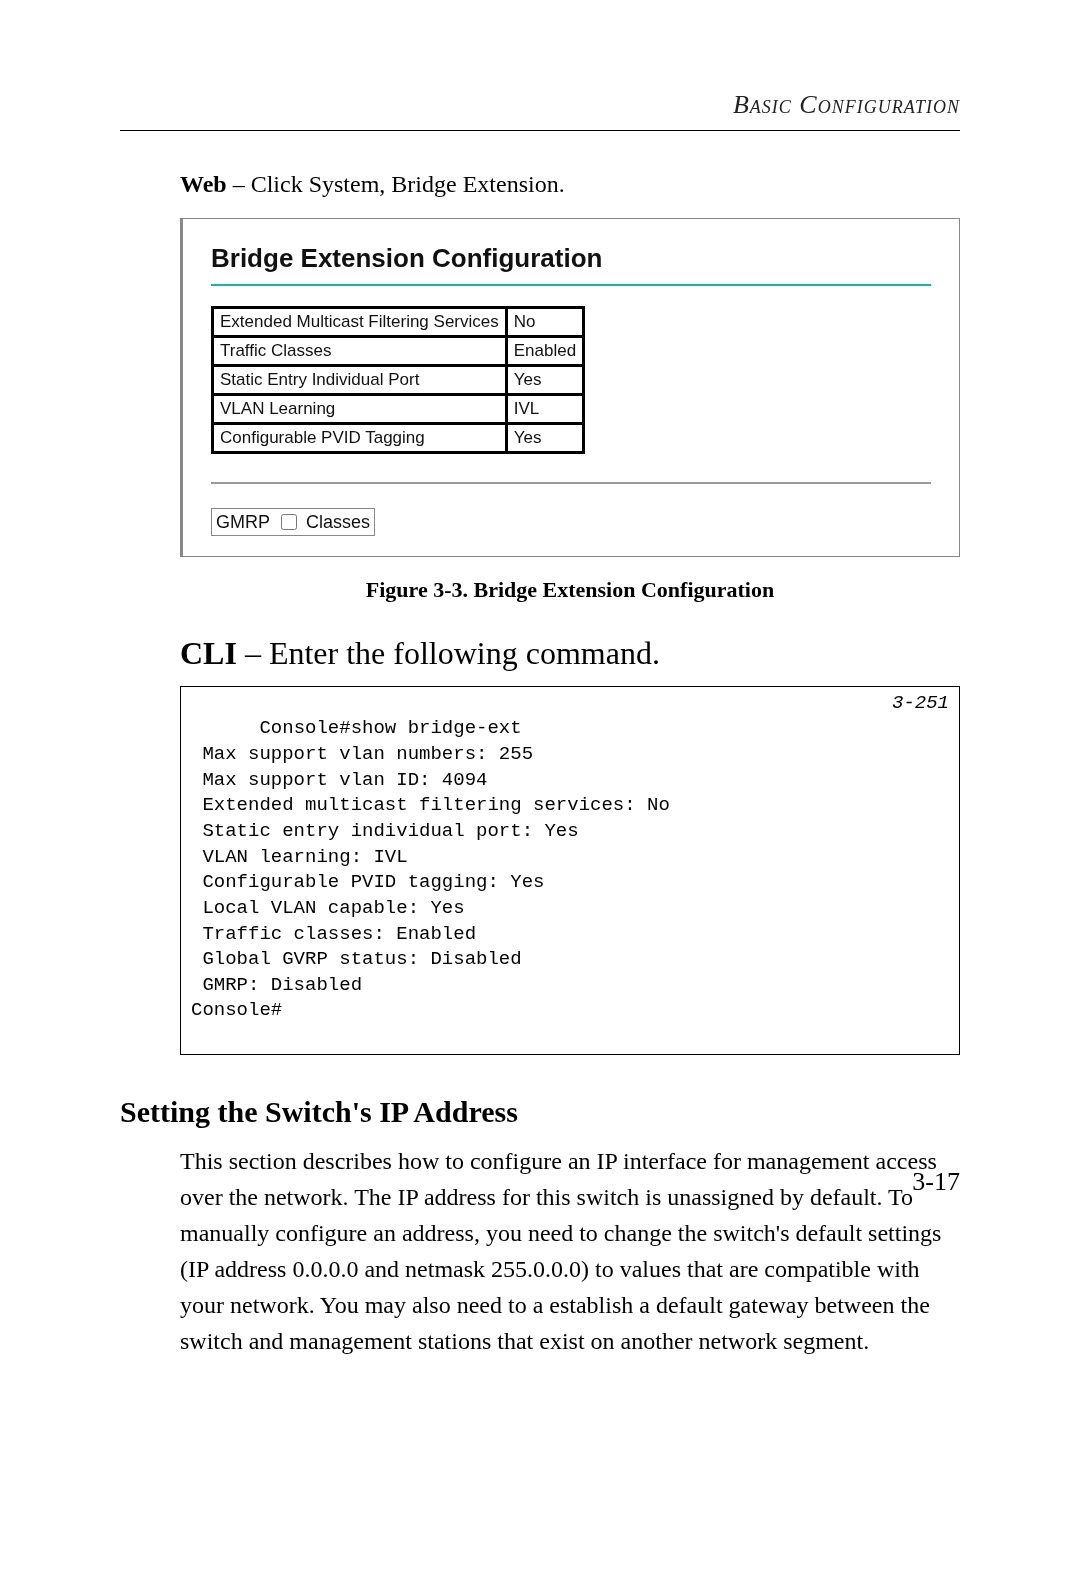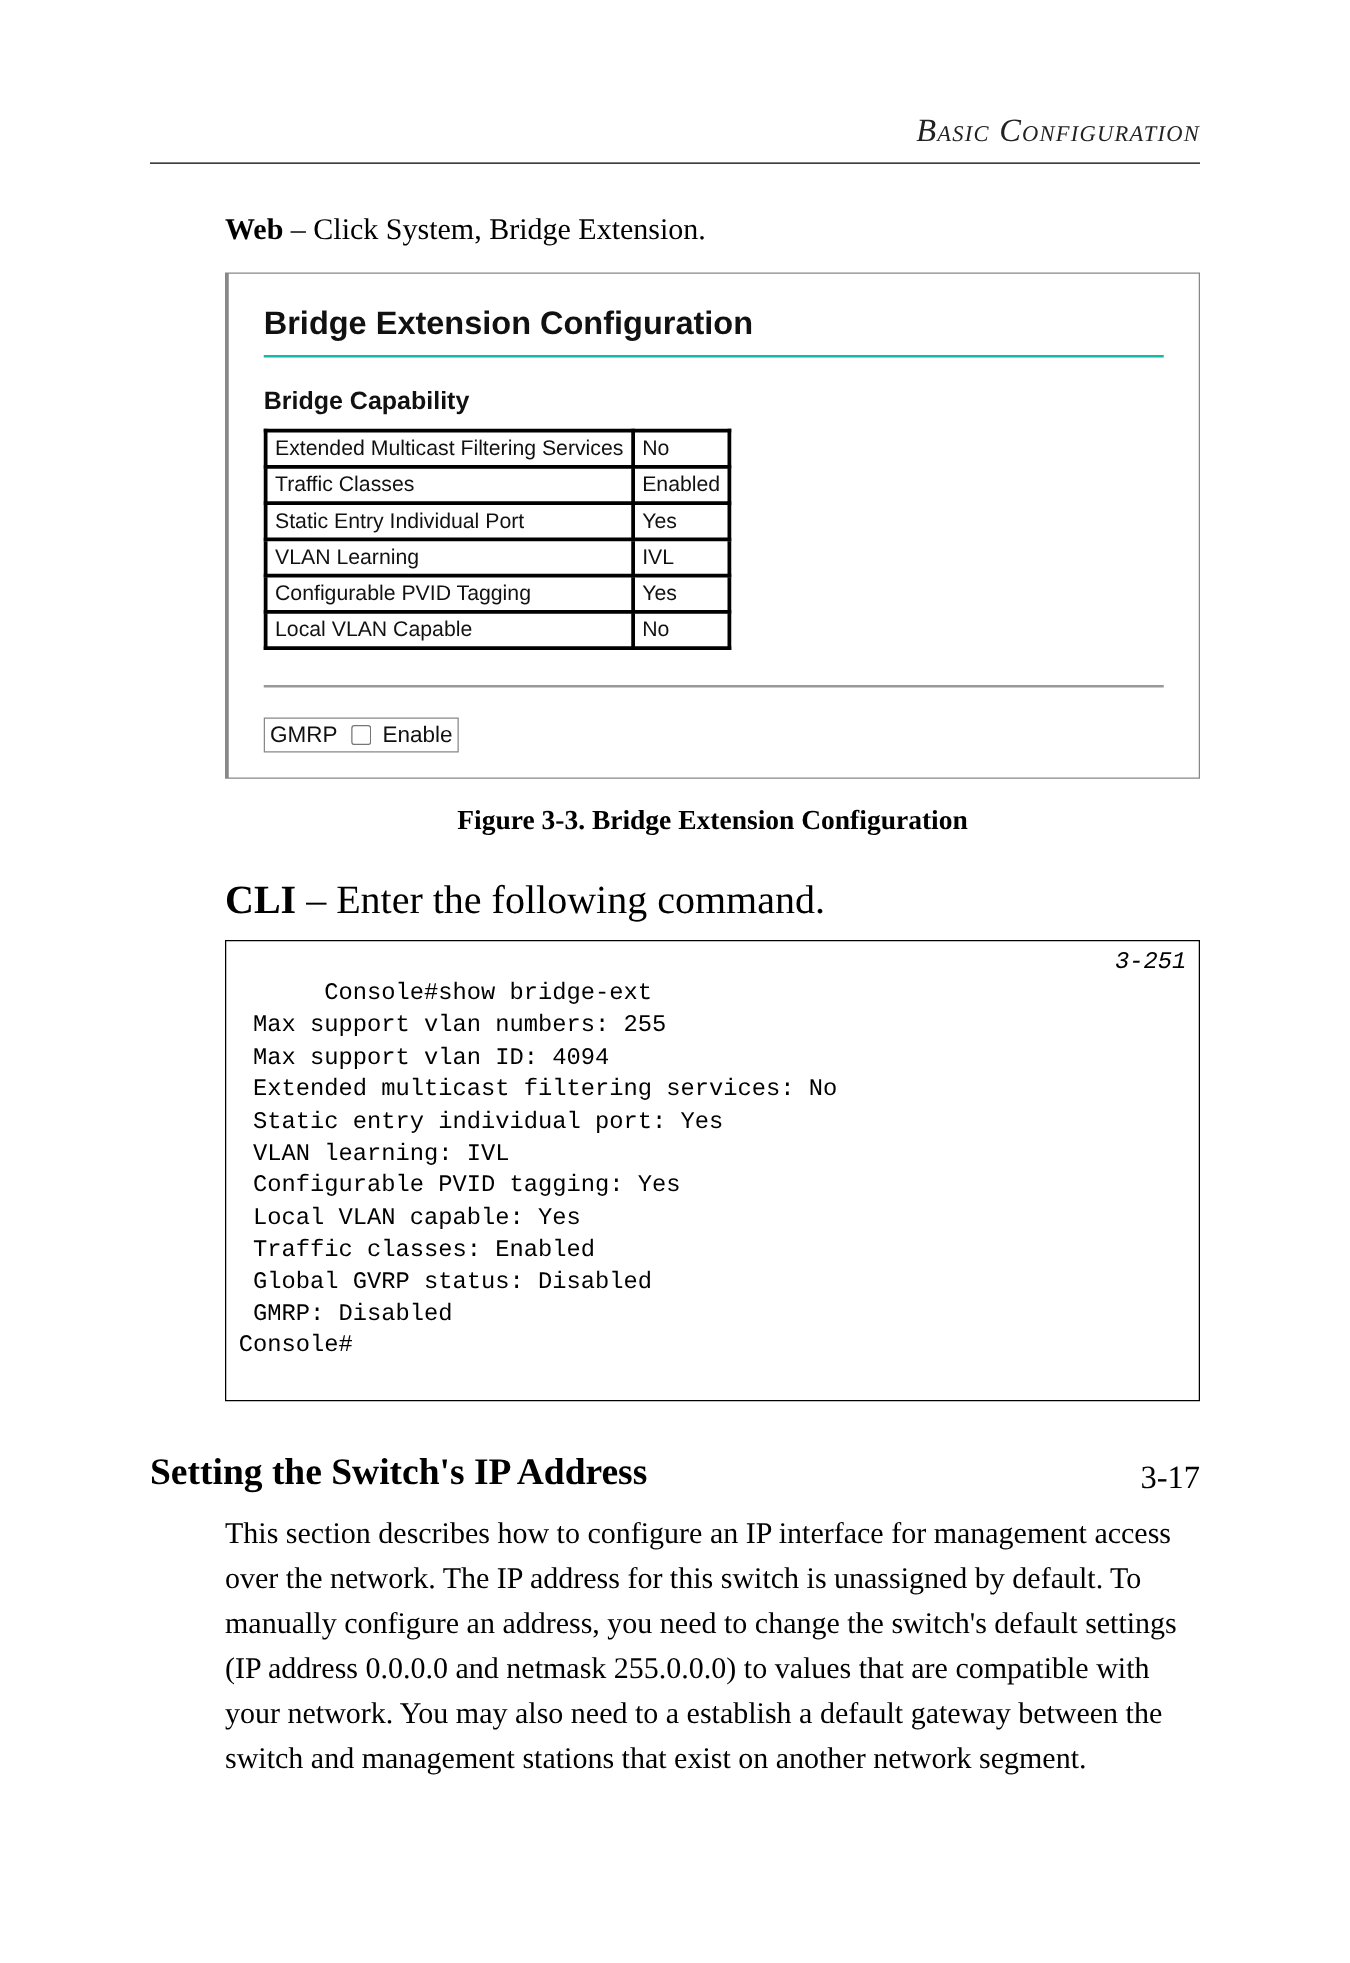--- a/index.html
+++ b/index.html
@@ -144,21 +144,20 @@
   <div class="running-head">Basic Configuration</div>
   <hr class="head-rule">
 
   <div class="body-indent">
     <p class="web-line">
       <b>Web</b><span> – Click System, Bridge Extension.</span>
     </p>
 
     <div class="screenshot">
       <h2>Bridge Extension Configuration</h2>
-      <h3>Bridge Capability</h3>
 
       <table class="cap">
         <tbody id="cap-table-body">
             <tr>
               <td>Extended Multicast Filtering Services</td>
               <td>No</td>
             </tr>
             <tr>
               <td>Traffic Classes</td>
               <td>Enabled</td>
@@ -167,34 +166,30 @@
               <td>Static Entry Individual Port</td>
               <td>Yes</td>
             </tr>
             <tr>
               <td>VLAN Learning</td>
               <td>IVL</td>
             </tr>
             <tr>
               <td>Configurable PVID Tagging</td>
               <td>Yes</td>
-            </tr>
-            <tr>
-              <td>Local VLAN Capable</td>
-              <td>No</td>
             </tr>
           </tbody>
       </table>
 
       <hr>
 
       <div class="gmrp-row">
         <span>GMRP</span>
         <input type="checkbox" id="gmrp-cb" style="">
-        <span>Enable</span>
+        <span>Classes</span>
       </div>
     </div>
 
     <p class="figure-caption">Figure 3-3.  Bridge Extension Configuration</p>
 
     <p class="cli-line">
       <b>CLI</b><span> – Enter the following command.</span>
     </p>
 
     <div class="console-box">

